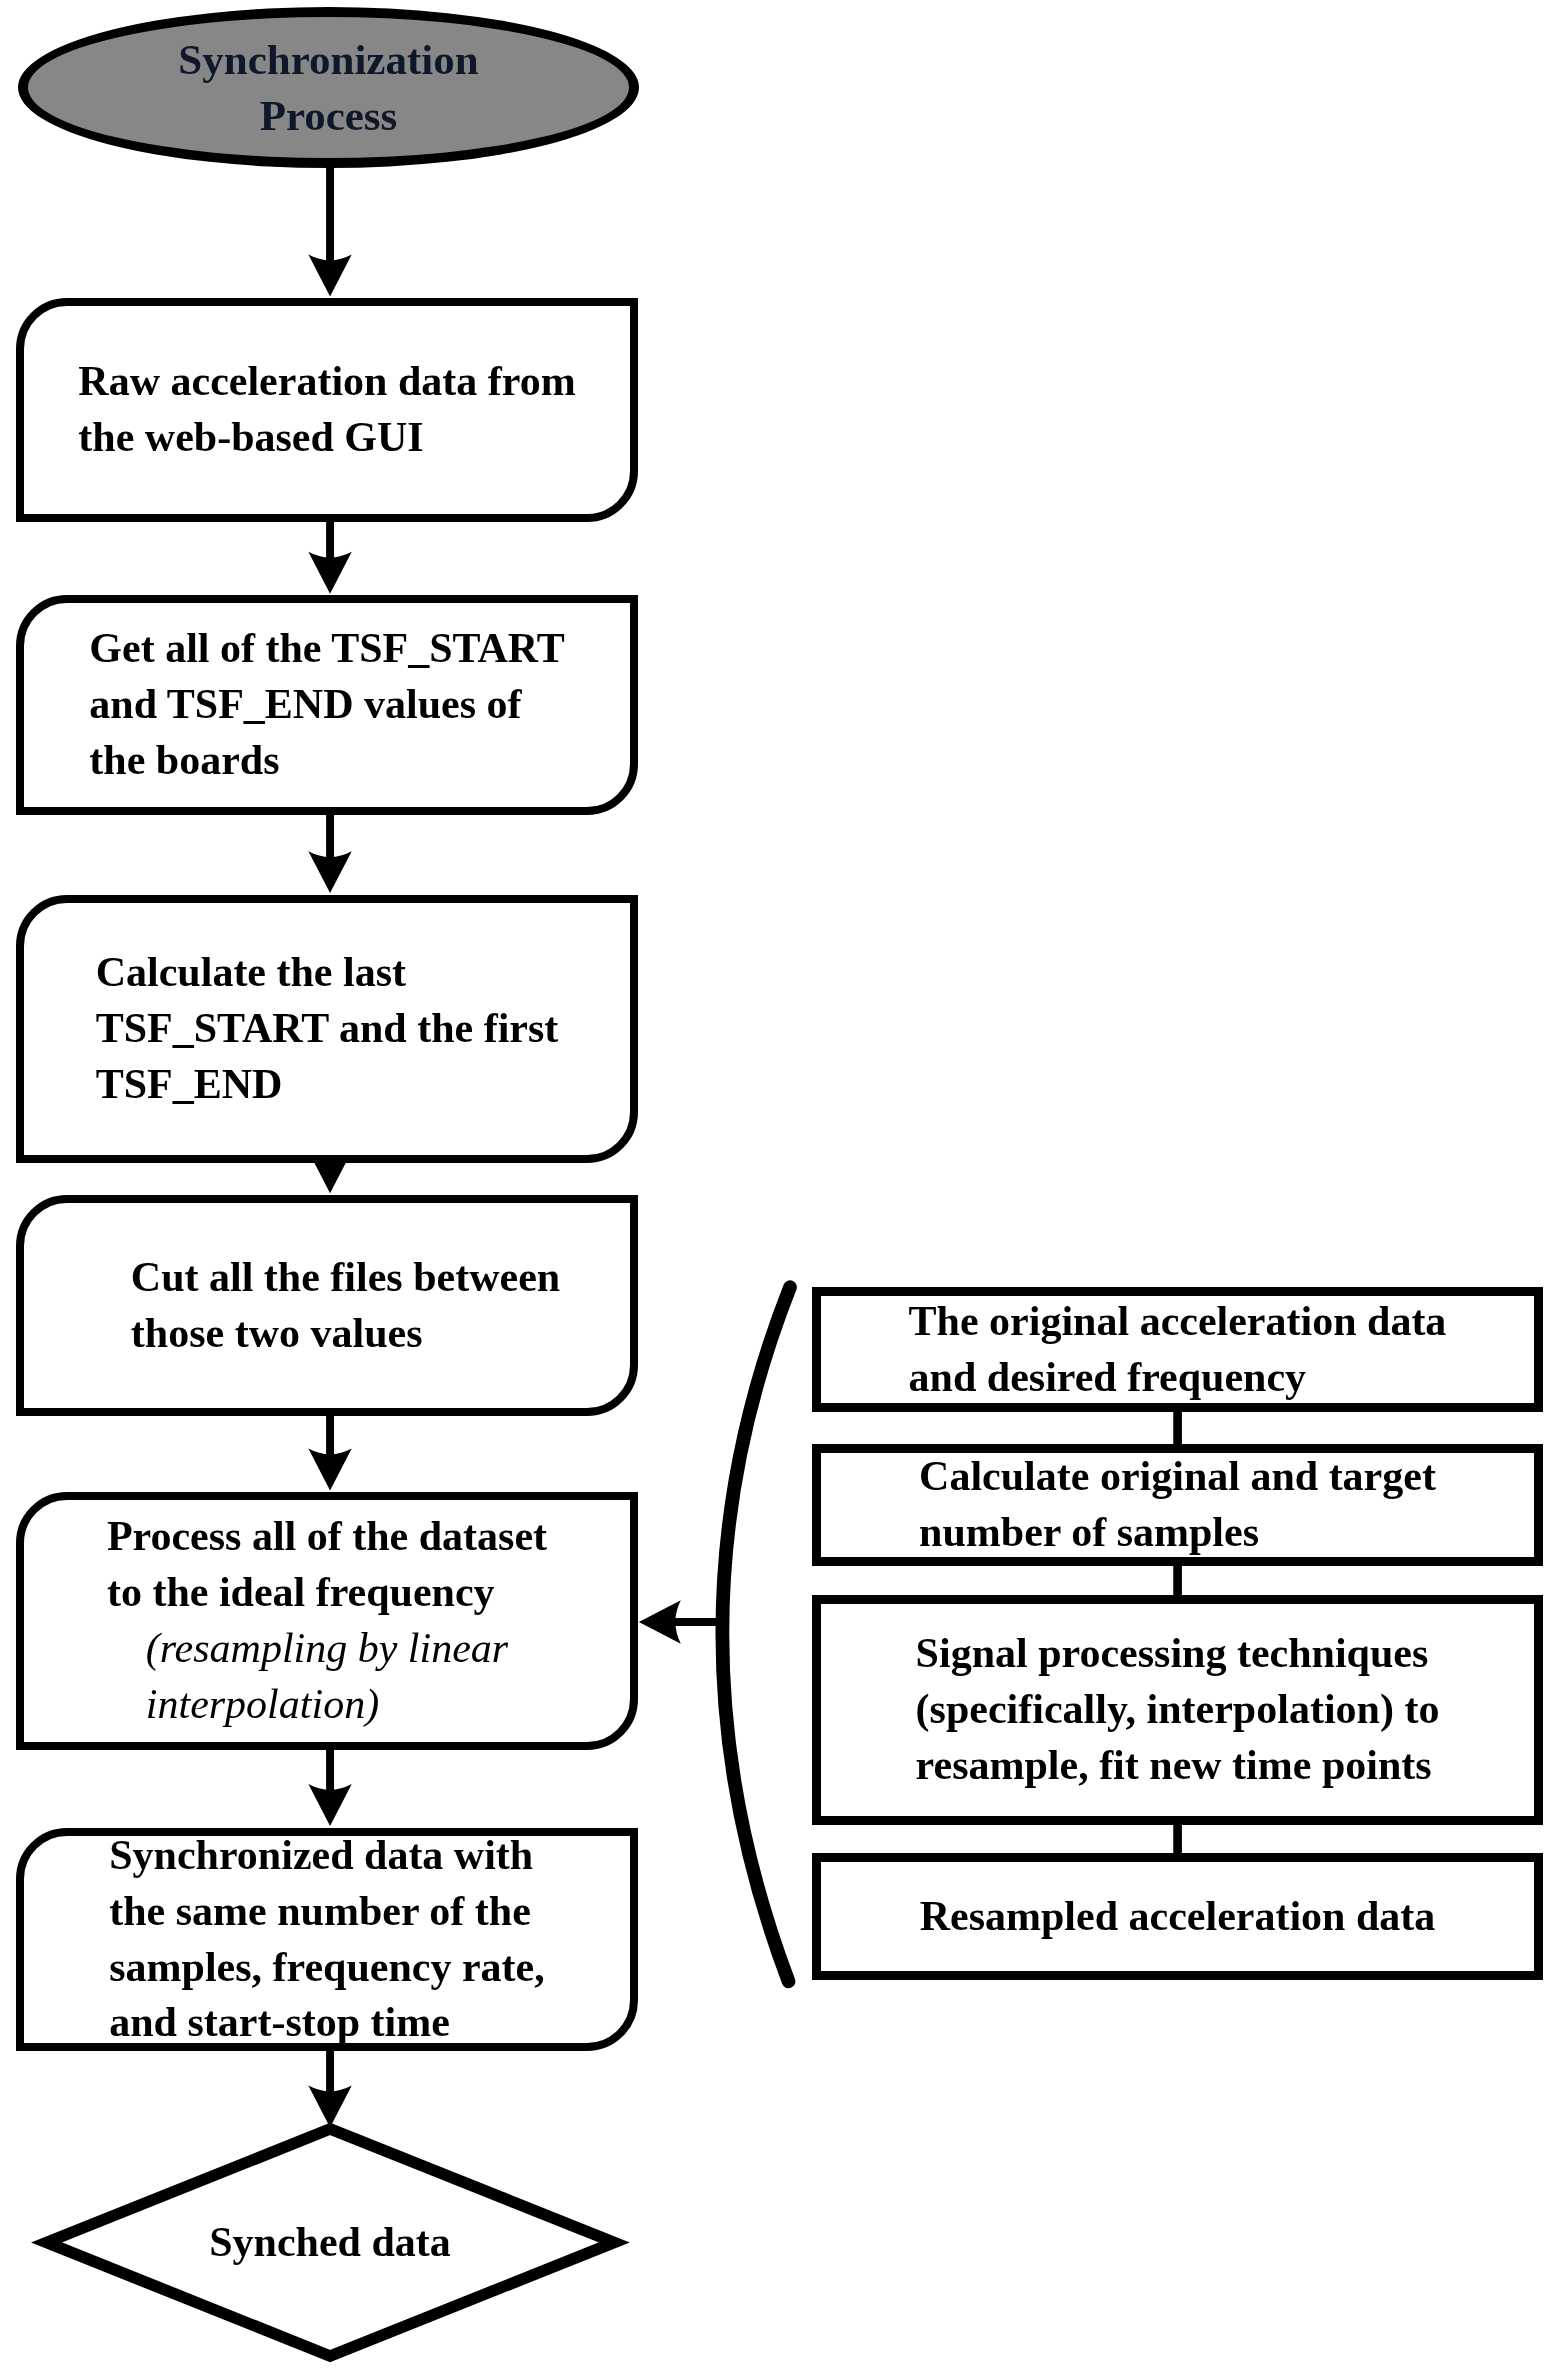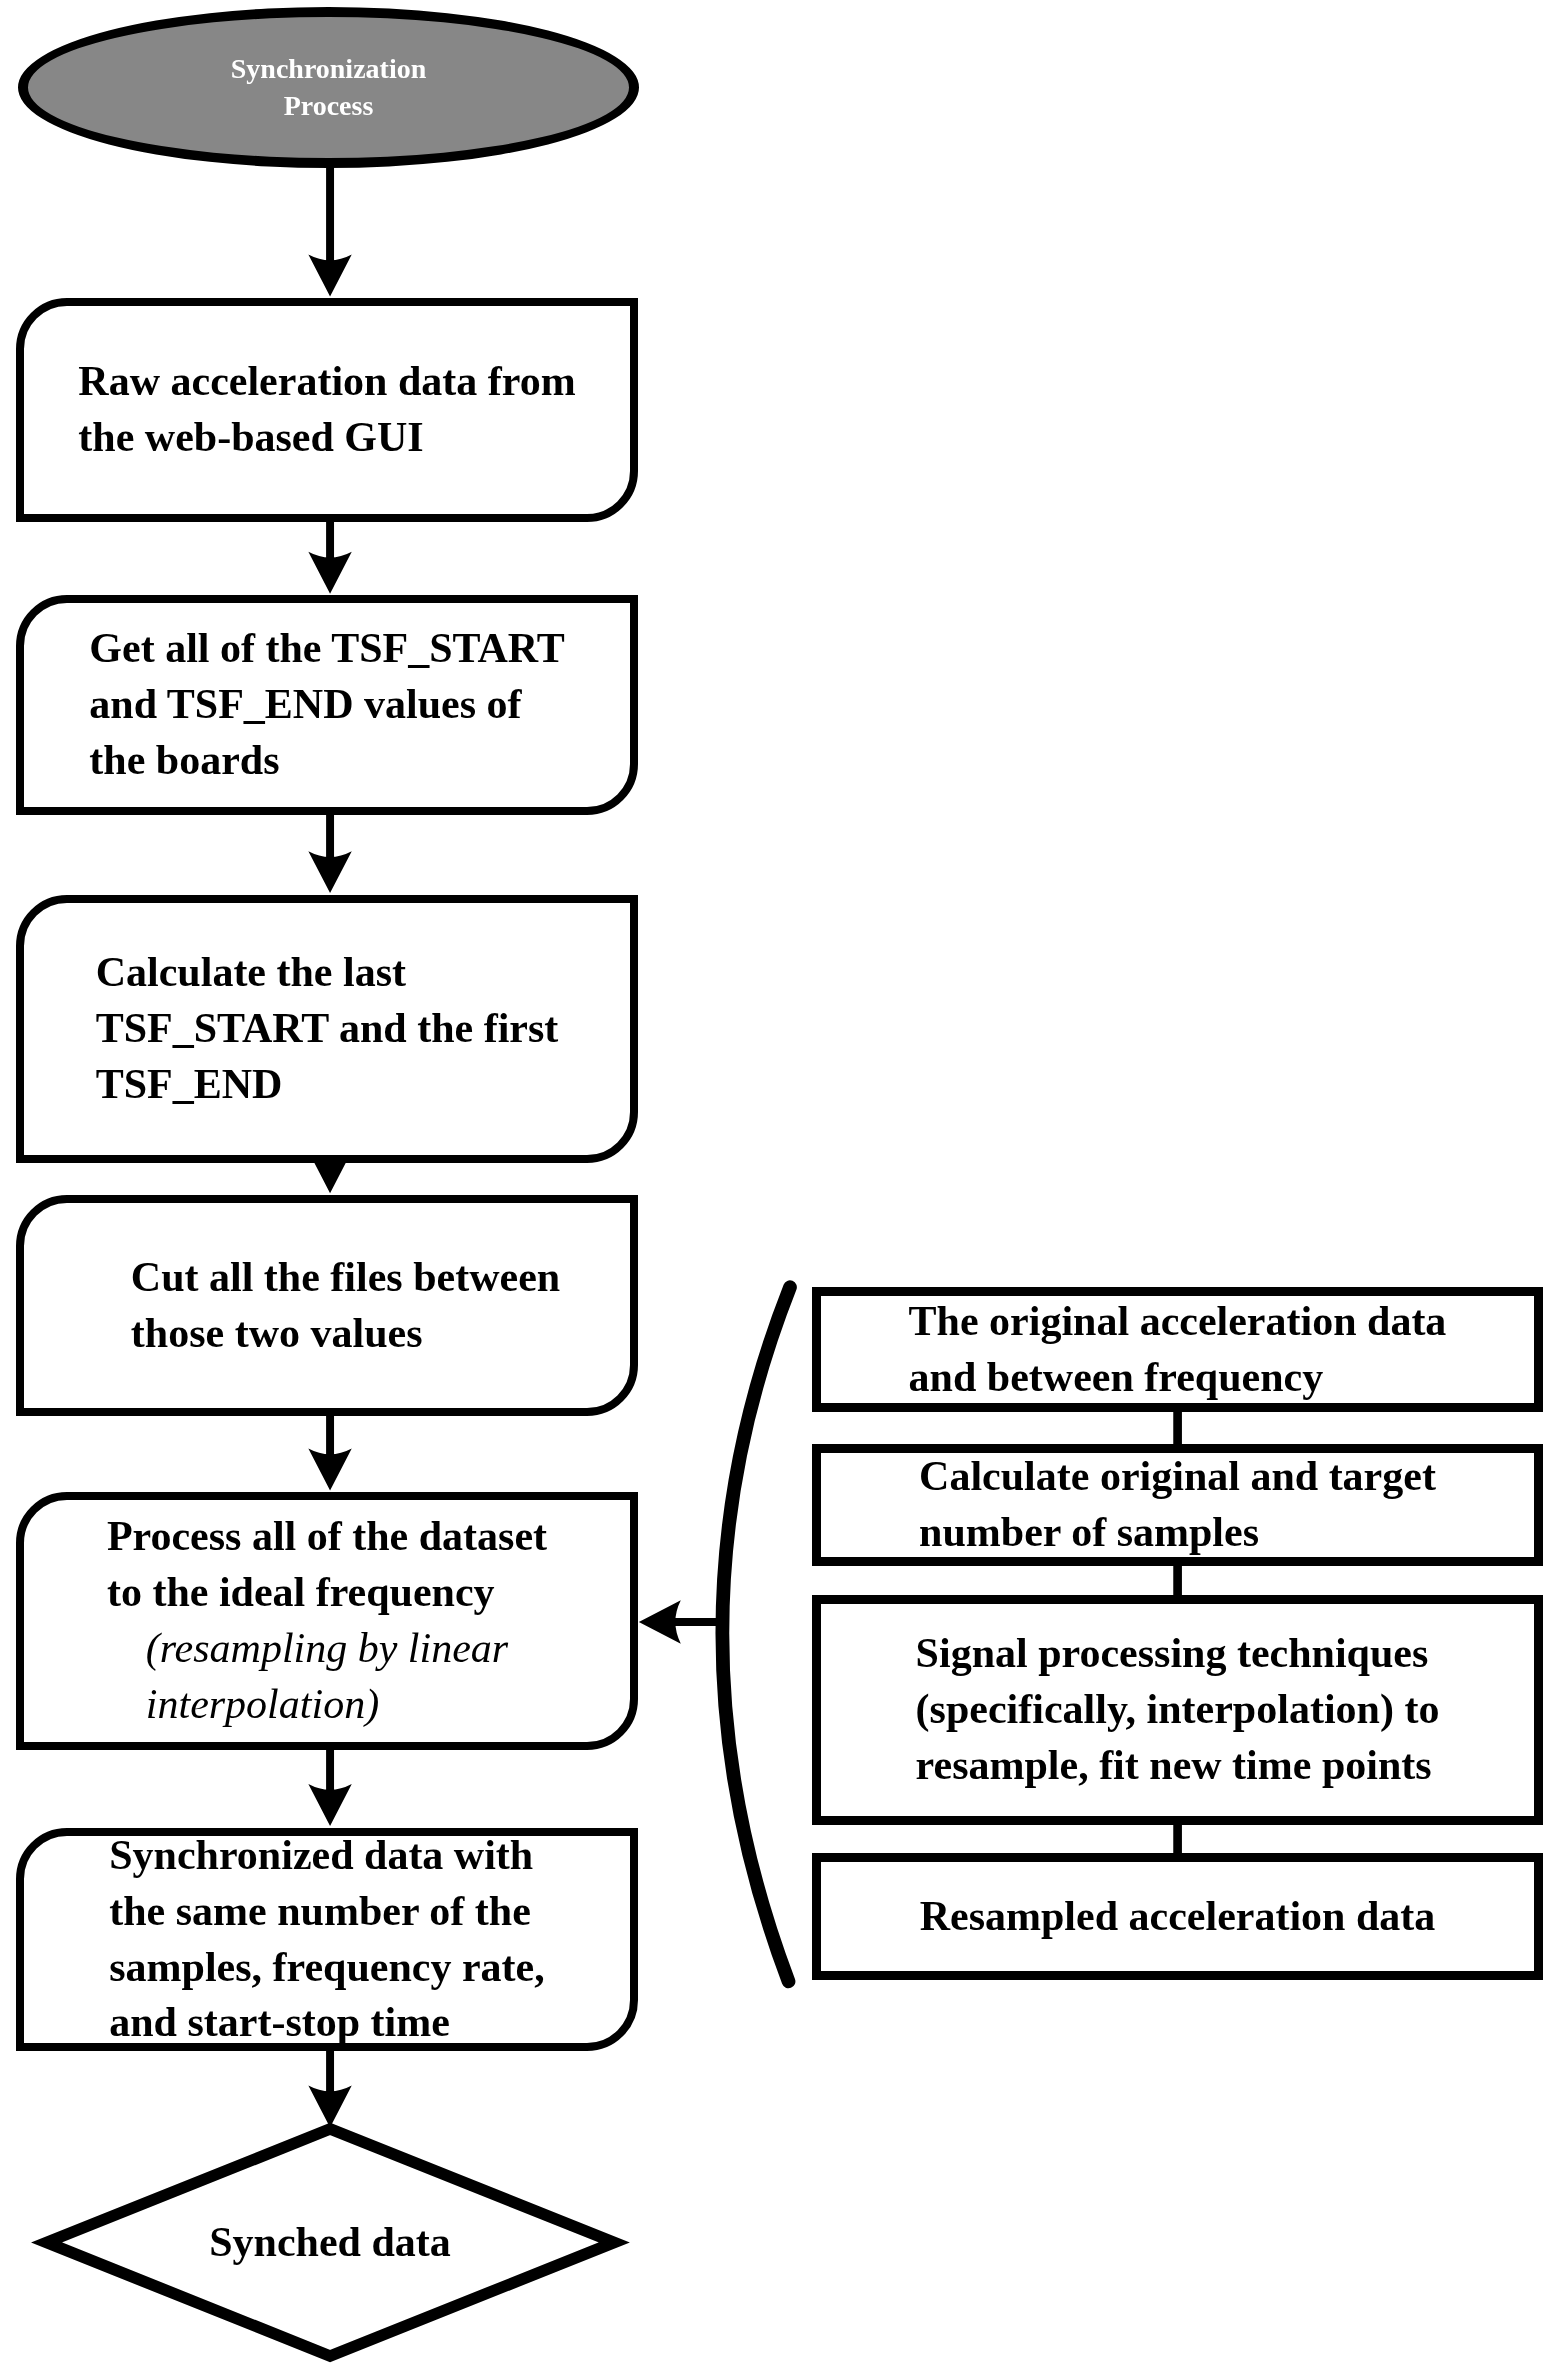--- a/index.html
+++ b/index.html
@@ -62,22 +62,22 @@
     box-sizing: border-box;
     background: #878787;
     border: 10px solid #000000;
     border-radius: 50%;
     display: flex;
     align-items: center;
     justify-content: center;
     text-align: center;
   }
   .ellipse .txt {
-    color: #ffffff;
-    font-size: 28px;
+    color: #0f172a;
+    font-size: 43px;
     line-height: 1.3;
   }
   .diamond-label {
     position: absolute;
     left: 46px;
     top: 2129px;
     width: 568px;
     height: 227px;
     display: flex;
     align-items: center;
@@ -179,21 +179,21 @@
 
   <div class="shape proc" style="top:1828px;height:223px;">
     <div class="txt">Synchronized data with
 the same number of the
 samples, frequency rate,
 and start-stop time</div>
   </div>
 
   <div class="shape side" style="top:1287px;height:125px;">
     <div class="txt">The original acceleration data
-and between frequency</div>
+and desired frequency</div>
   </div>
 
   <div class="shape side" style="top:1444px;height:122px;">
     <div class="txt">Calculate original and target
 number of samples</div>
   </div>
 
   <div class="shape side" style="top:1595px;height:230px;">
     <div class="txt">Signal processing techniques
 (specifically, interpolation) to

